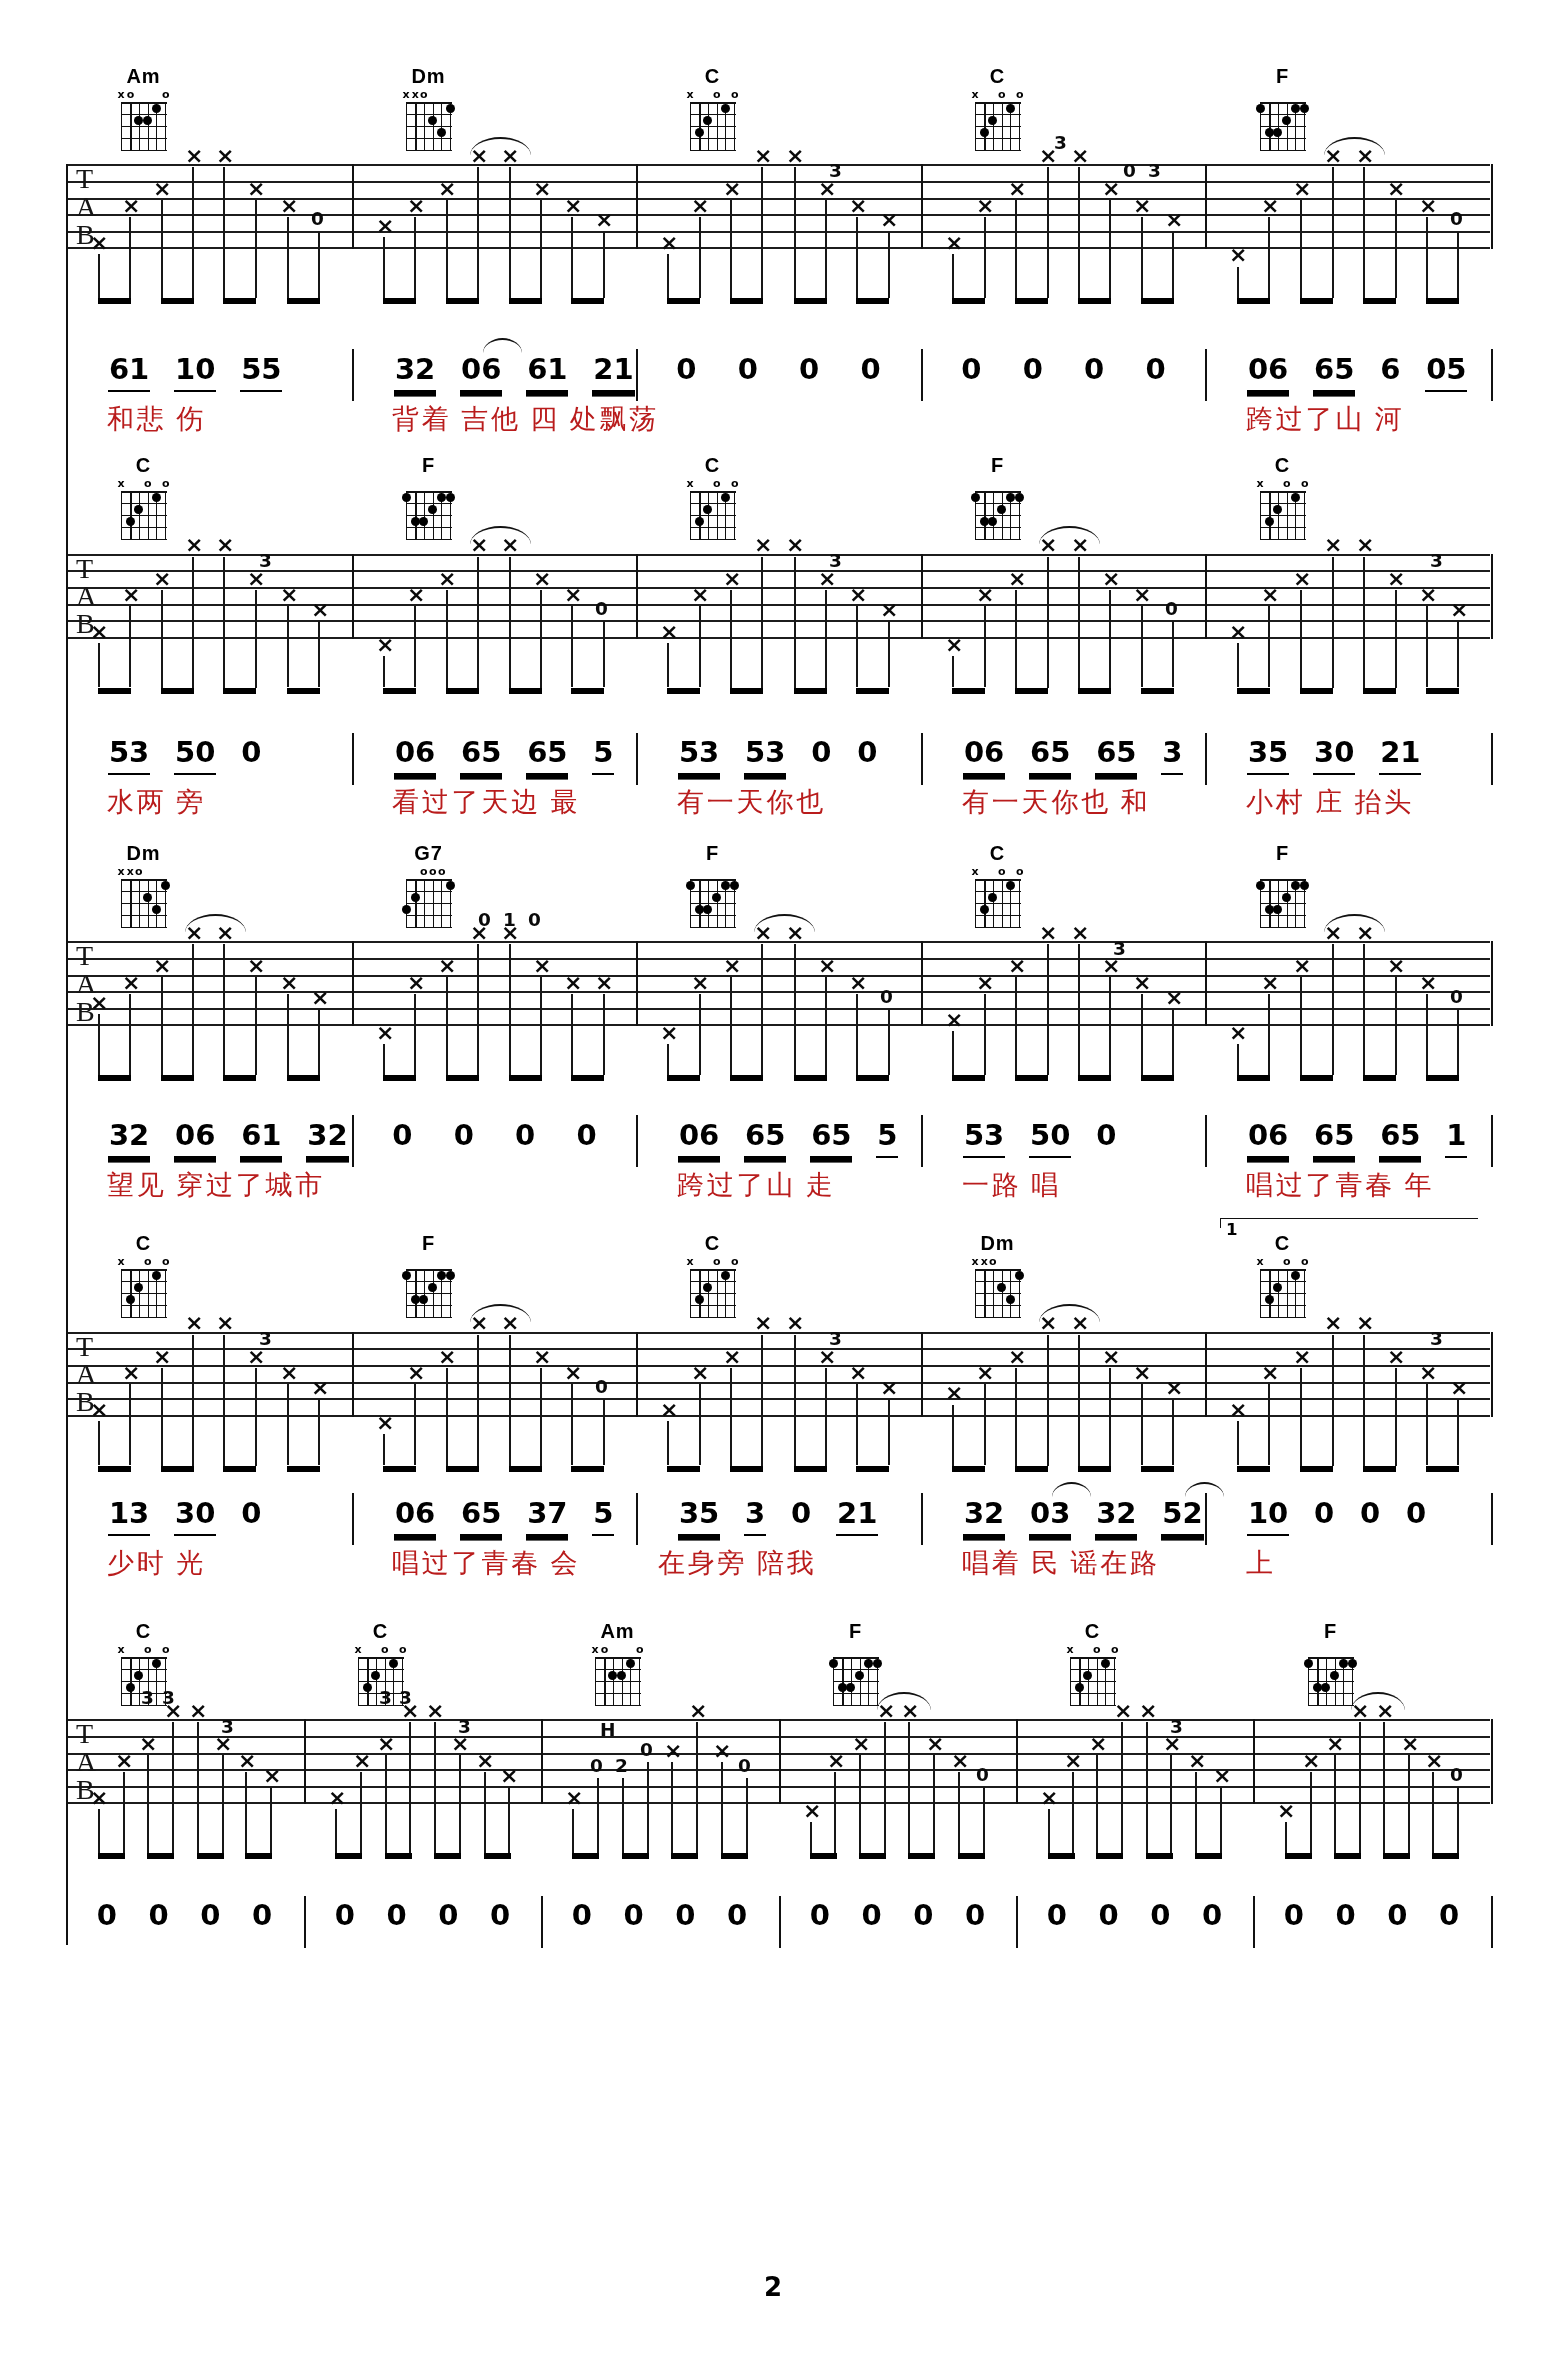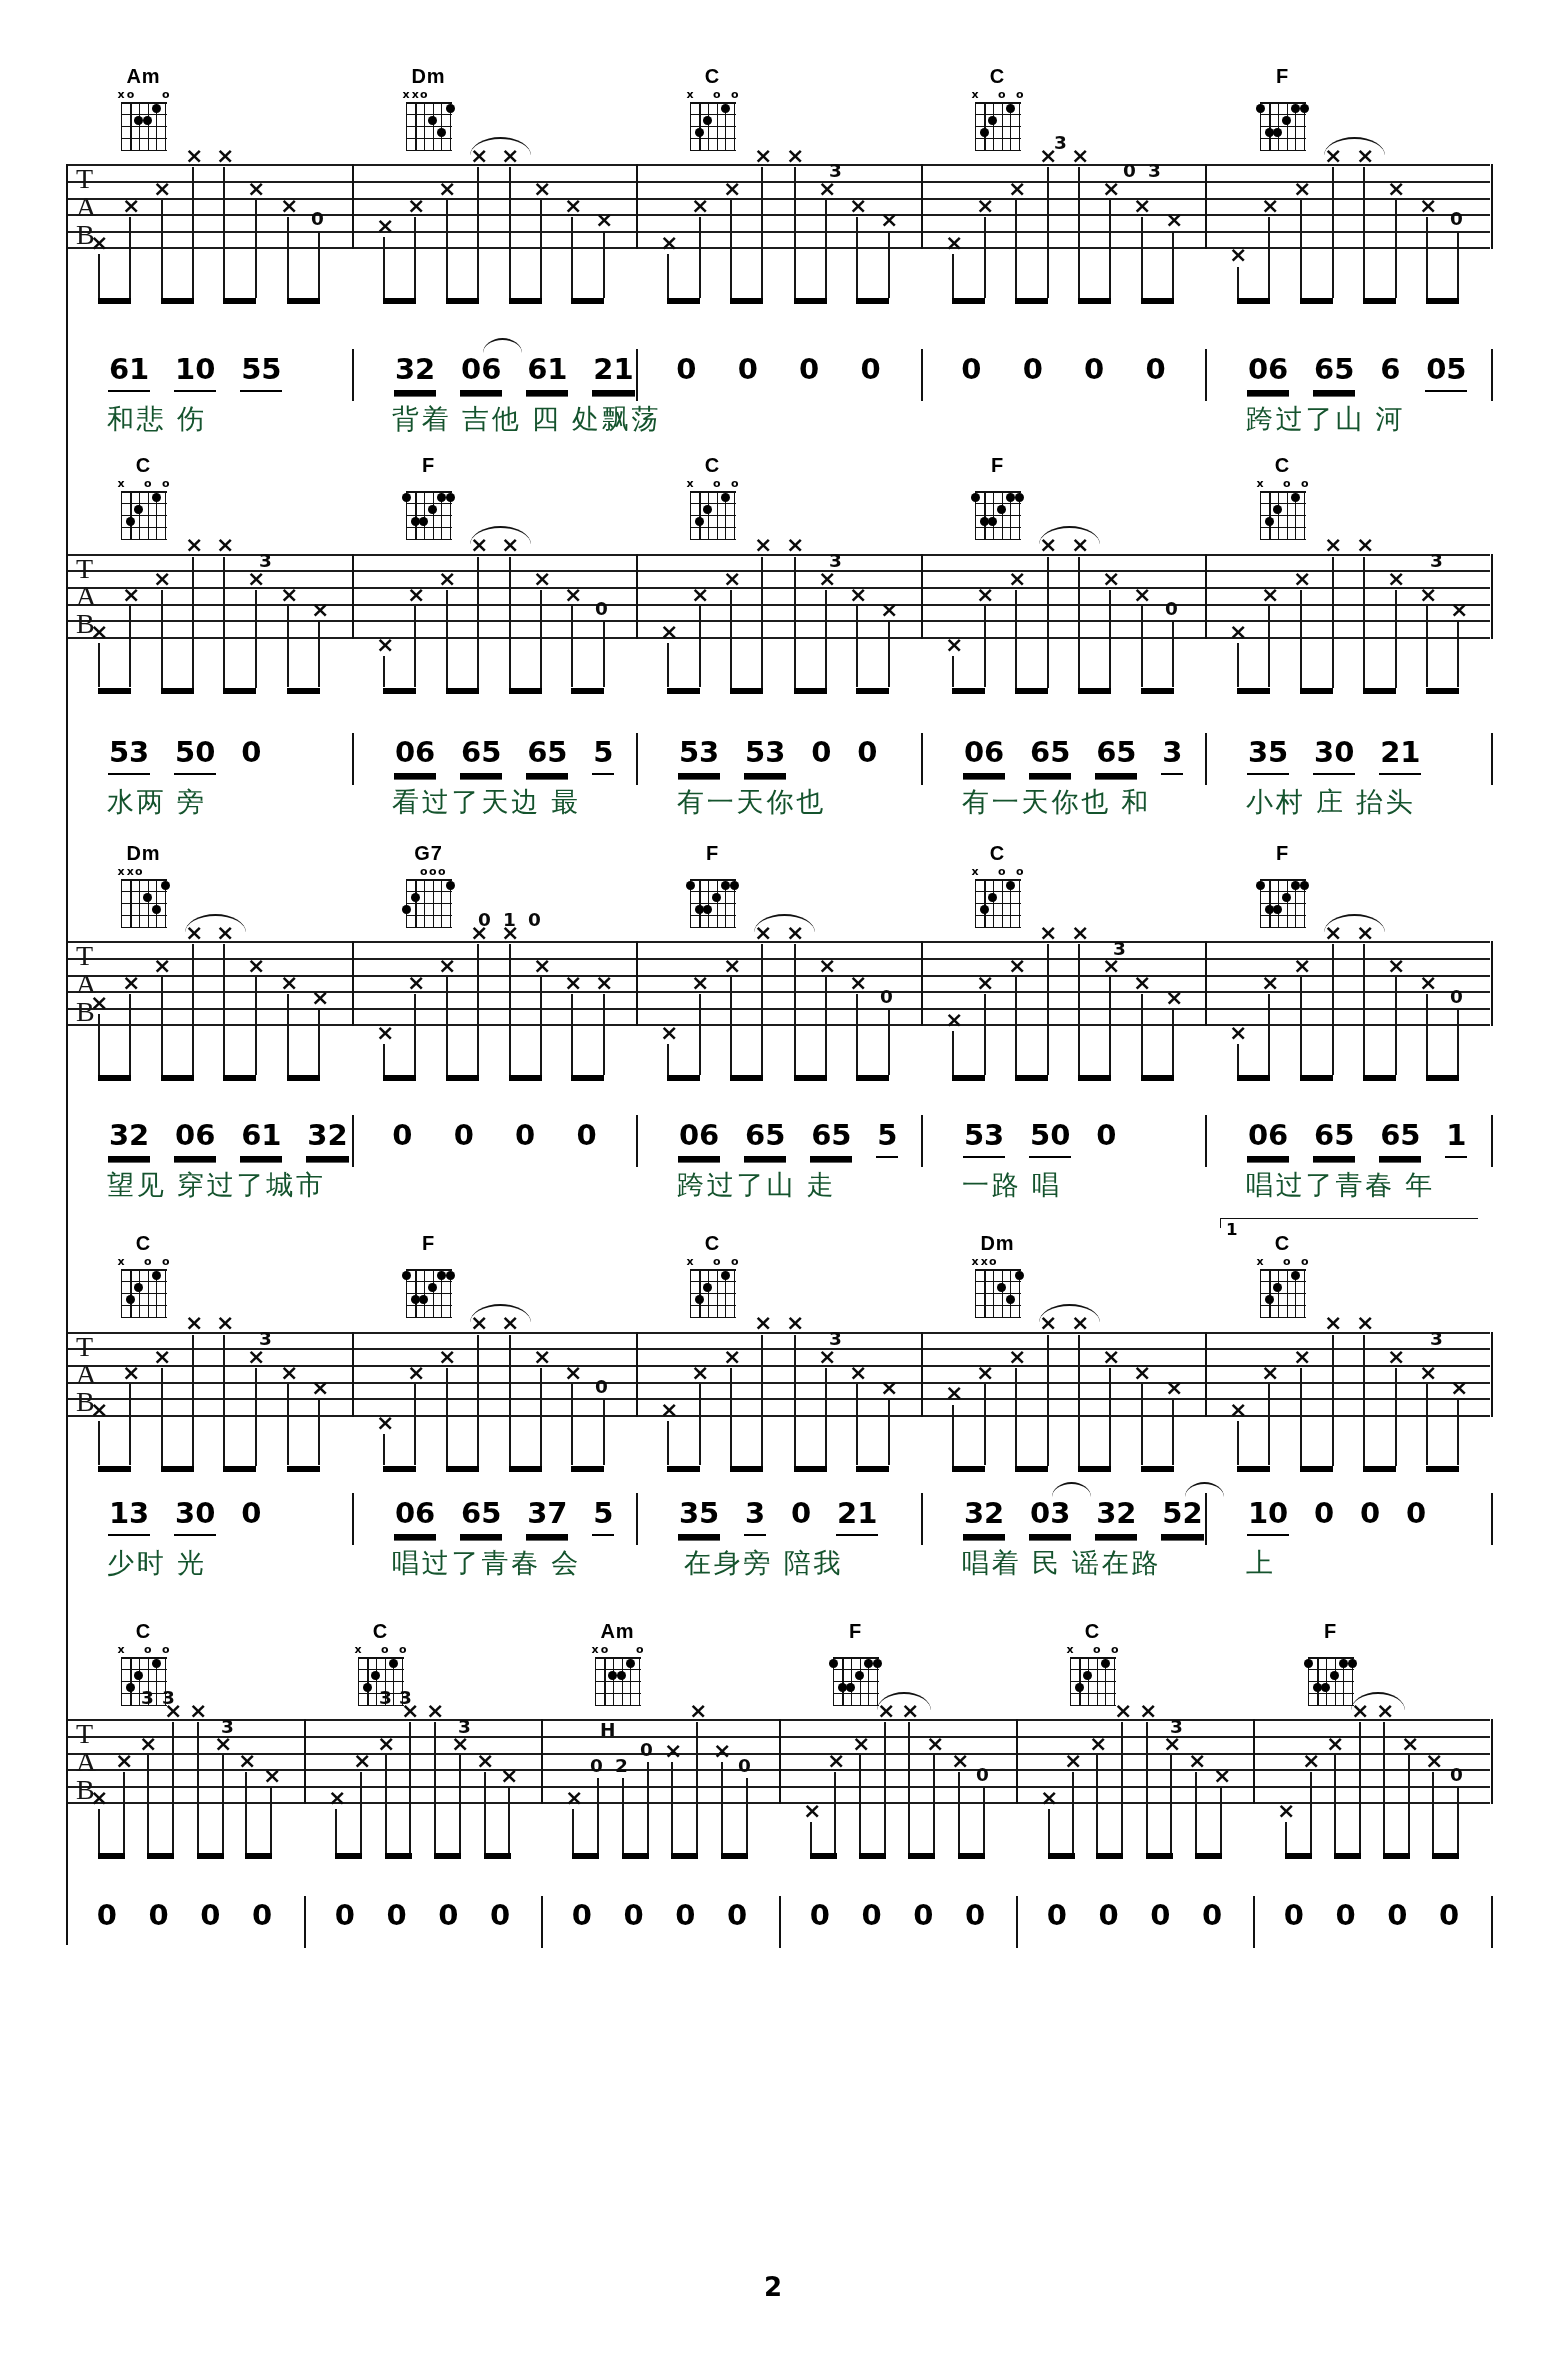--- a/index.html
+++ b/index.html
@@ -22,21 +22,21 @@
   .vmeasure{position:absolute;display:flex;align-items:flex-start;}
   .vmeasure.spread{justify-content:space-evenly;padding-left:0;}
   .vmeasure.packed{justify-content:flex-start;gap:24px;padding-left:42px;}
   .note-group{position:relative;font-size:29px;font-weight:bold;line-height:33px;
               font-family:"DejaVu Sans", sans-serif;padding:0 0.9px 3.7px 0.9px;white-space:nowrap;}
   .u1{border-bottom:2.8px solid #000;}
   .u2{border-bottom:2.8px solid #000;box-shadow:0 4.6px 0 0 #000;}
   .ngarc{position:absolute;top:-14.8px;left:55%;width:39px;height:13px;border-top:2.8px solid #111;
          border-radius:50% 50% 0 0 / 100% 100% 0 0;}
   .lyric{position:absolute;font-size:27px;letter-spacing:2.8px;white-space:nowrap;
-         font-family:Liberation Sans, sans-serif;color:#14532d;}
+         font-family:Liberation Serif, serif;color:#b91c1c;}
   .volta{position:absolute;border-top:1.8px solid #111;border-left:1.8px solid #111;height:9.2px;}
   .voltanum{position:absolute;font-size:16.6px;font-weight:bold;}
   .pagenum{position:absolute;font-size:26px;font-weight:bold;}
 </style>
 </head>
 <body>
 
 <div id="sheet">
   <div class="pagenum" style="left:764px;top:2272px;">2</div>
 <div class="vline" style="left: 66px; top: 164px; height: 1781px;"></div>
@@ -1318,21 +1318,21 @@
     </div>
     <div class="vline" style="left: 352px; top: 1493px; height: 52px;"></div>
     <div class="lyric" style="left: 392px; top: 1545px;">唱过了青春 会</div>
     <div class="vmeasure packed" style="left: 636px; top: 1497px; width: 285px; height: 48px;">
       <div class="note-group u2">35</div>
       <div class="note-group u1">3</div>
       <div class="note-group">0</div>
       <div class="note-group u1">21</div>
     </div>
     <div class="vline" style="left: 636px; top: 1493px; height: 52px;"></div>
-    <div class="lyric" style="left: 684px; top: 1545px;">在身旁    陪我</div>
+    <div class="lyric" style="left: 658px; top: 1545px;">在身旁    陪我</div>
     <div class="vmeasure packed" style="left: 921px; top: 1497px; width: 285px; height: 48px;">
       <div class="note-group u2">32</div>
       <div class="note-group u2">03<div class="ngarc"></div></div>
       <div class="note-group u2">32</div>
       <div class="note-group u2">52<div class="ngarc"></div></div>
     </div>
     <div class="vline" style="left: 921px; top: 1493px; height: 52px;"></div>
     <div class="lyric" style="left: 962px; top: 1545px;">唱着 民 谣在路</div>
     <div class="vmeasure packed" style="left: 1205px; top: 1497px; width: 285px; height: 48px;">
       <div class="note-group u1">10</div>

